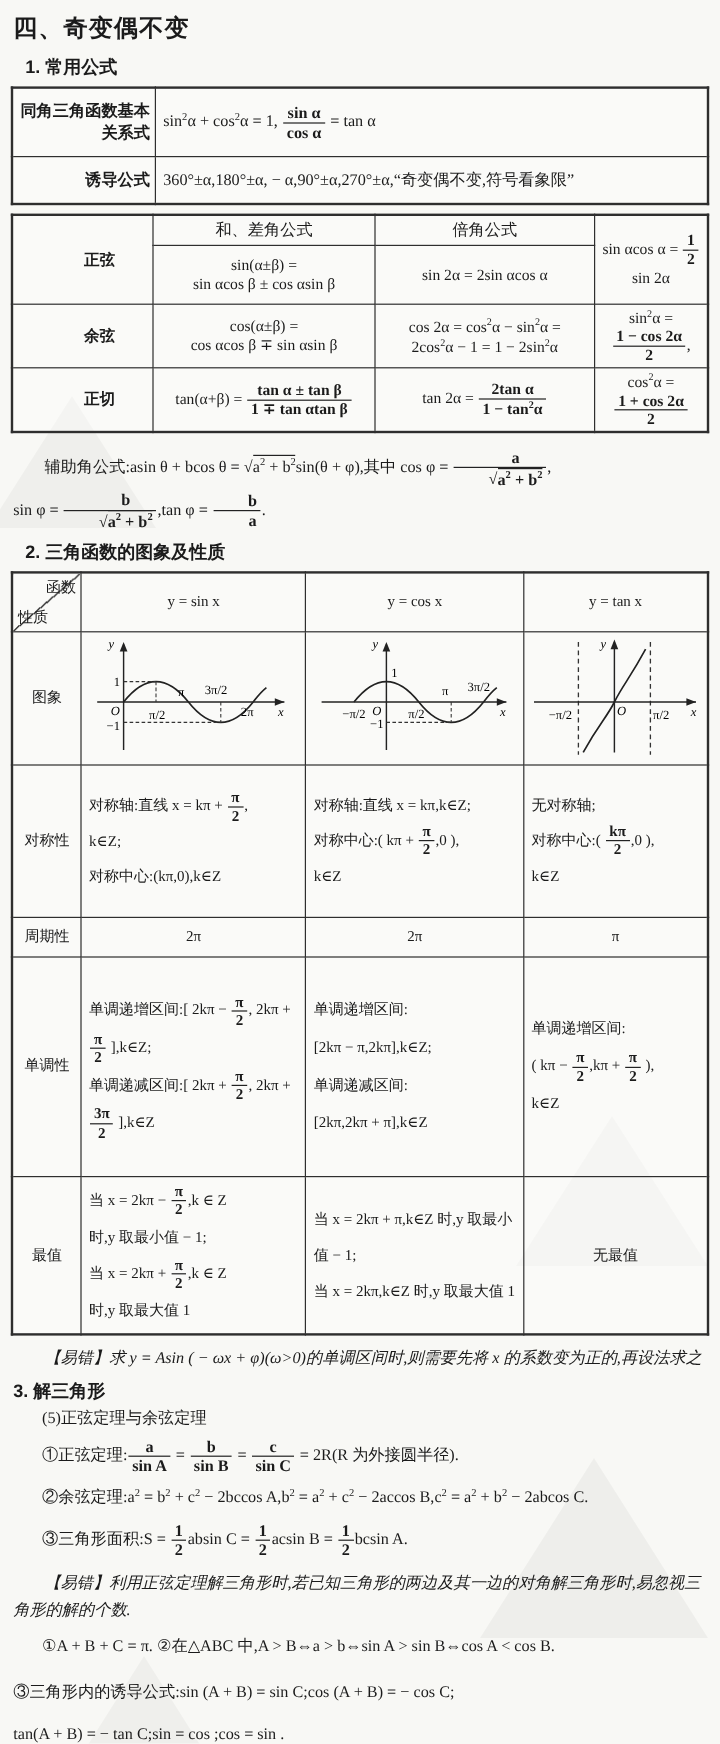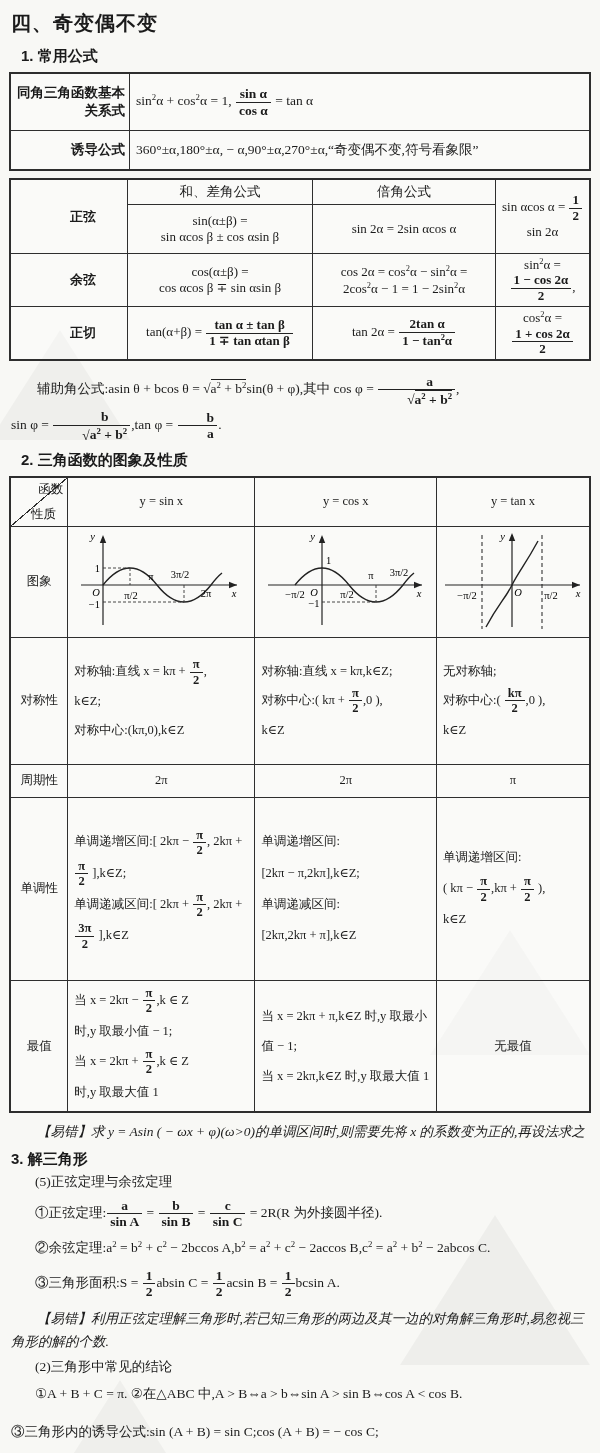--- a/index.html
+++ b/index.html
@@ -38,21 +38,21 @@
   .aux{margin:10px 2px 4px 2px;line-height:2.6;text-indent:26px;}
   
   .t3 td,.t3 th{font-size:12.5px;}
   .t3 th{font-weight:normal;}
   .t3 .c1{width:58px;text-align:center;}
   .t3 .c2{width:182px;}
   .t3 .c3{width:176px;}
   .corner{position:relative;height:48px;padding:0;
     background:linear-gradient(to bottom right,transparent 49.2%,#2e2e2e 49.2%,#2e2e2e 50.8%,transparent 50.8%);}
   .corner .tr{position:absolute;top:3px;right:4px;}
-  .corner .bl{position:absolute;bottom:3px;left:20px;}
+  .corner .bl{position:absolute;bottom:3px;left:4px;}
   .t3 .graphrow td{height:110px;text-align:center;padding:0;}
   .t3 .symrow td{height:118px;line-height:2.3;}
   .t3 .perrow td{height:28px;text-align:center;}
   .t3 .monorow td{height:174px;line-height:2.5;}
   .t3 .extrow td{height:118px;line-height:2.4;}
   .t3 .parrow td{height:28px;}
   
   .note{margin:8px 2px 2px 2px;line-height:1.7;text-indent:26px;font-style:italic;}
   .h3x{margin:6px 0 2px 2px;}
   .sub{margin:4px 0 2px 26px;}
@@ -232,17 +232,16 @@
     </table>
 
   <p class="note">【易错】求 y = Asin ( − ωx + φ)(ω&gt;0)的单调区间时,则需要先将 x 的系数变为正的,再设法求之</p>
 
   <h2 class="h3x" style="margin-left:2px;">3. 解三角形</h2>
   <p class="sub">(5)正弦定理与余弦定理</p>
   <p class="itemfr">①正弦定理:<span class="frac"><span class="fn">a</span><span class="fd">sin A</span></span> = <span class="frac"><span class="fn">b</span><span class="fd">sin B</span></span> = <span class="frac"><span class="fn">c</span><span class="fd">sin C</span></span> = 2R(R 为外接圆半径).</p>
   <p class="item">②余弦定理:a<sup>2</sup> = b<sup>2</sup> + c<sup>2</sup> − 2bccos A,b<sup>2</sup> = a<sup>2</sup> + c<sup>2</sup> − 2accos B,c<sup>2</sup> = a<sup>2</sup> + b<sup>2</sup> − 2abcos C.</p>
   <p class="itemfr">③三角形面积:S = <span class="frac"><span class="fn">1</span><span class="fd">2</span></span>absin C = <span class="frac"><span class="fn">1</span><span class="fd">2</span></span>acsin B = <span class="frac"><span class="fn">1</span><span class="fd">2</span></span>bcsin A.</p>
   <p class="note">【易错】利用正弦定理解三角形时,若已知三角形的两边及其一边的对角解三角形时,易忽视三角形的解的个数.</p>
-  <p class="sub">(2)三角形中常见的结论</p>
   <p class="concl">①A + B + C = π. ②在△ABC 中,A &gt; B⇔a &gt; b⇔sin A &gt; sin B⇔cos A &lt; cos B.</p>
   <p class="itemfr" style="margin-left:2px;">③三角形内的诱导公式:sin (A + B) = sin C;cos (A + B) = − cos C;<br>tan(A + B) = − tan C;sin  = cos ;cos  = sin .</p>
 
 </div>
 
 </body></html>

